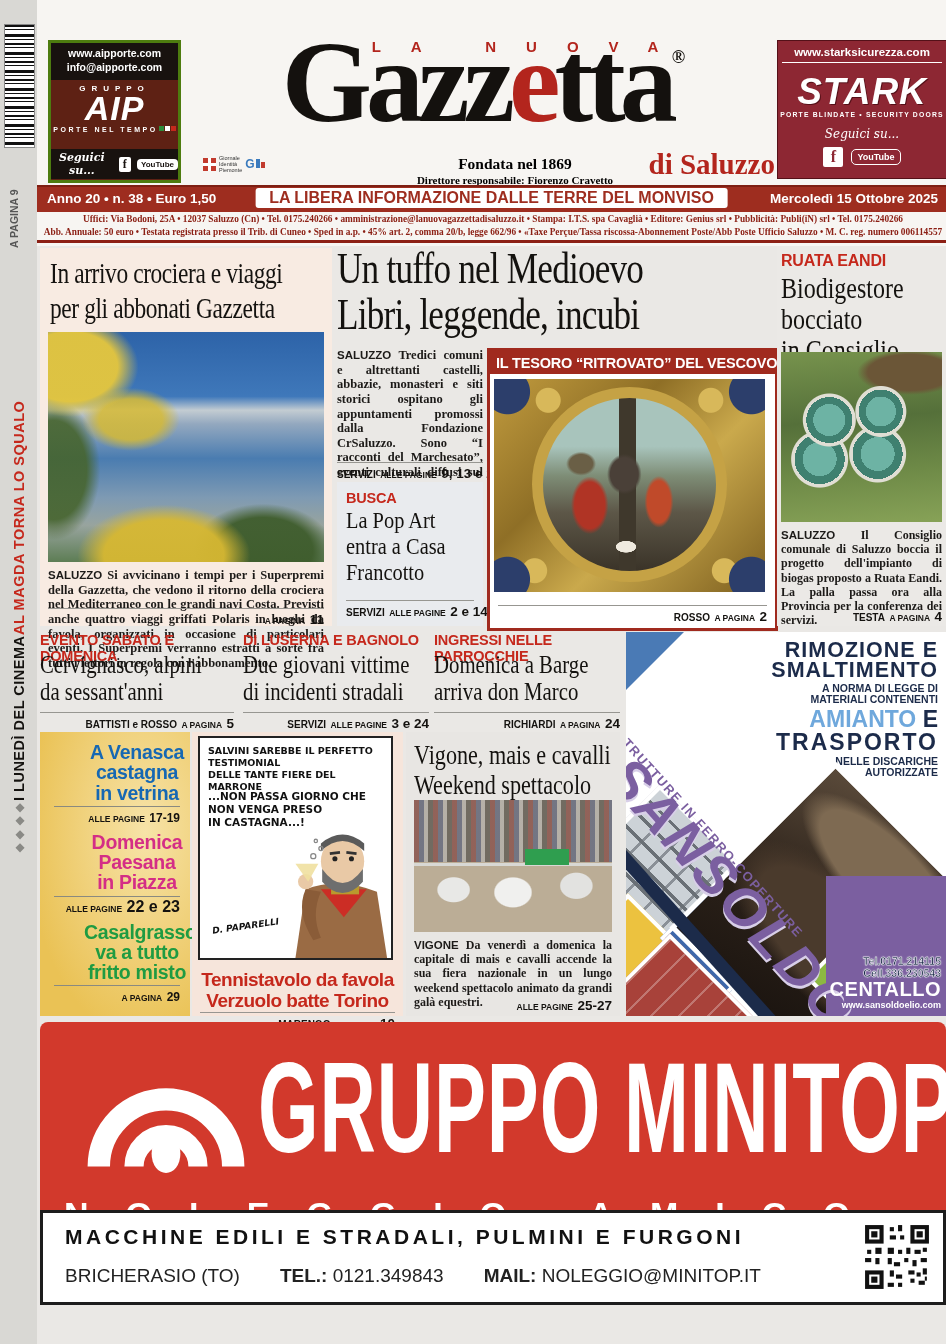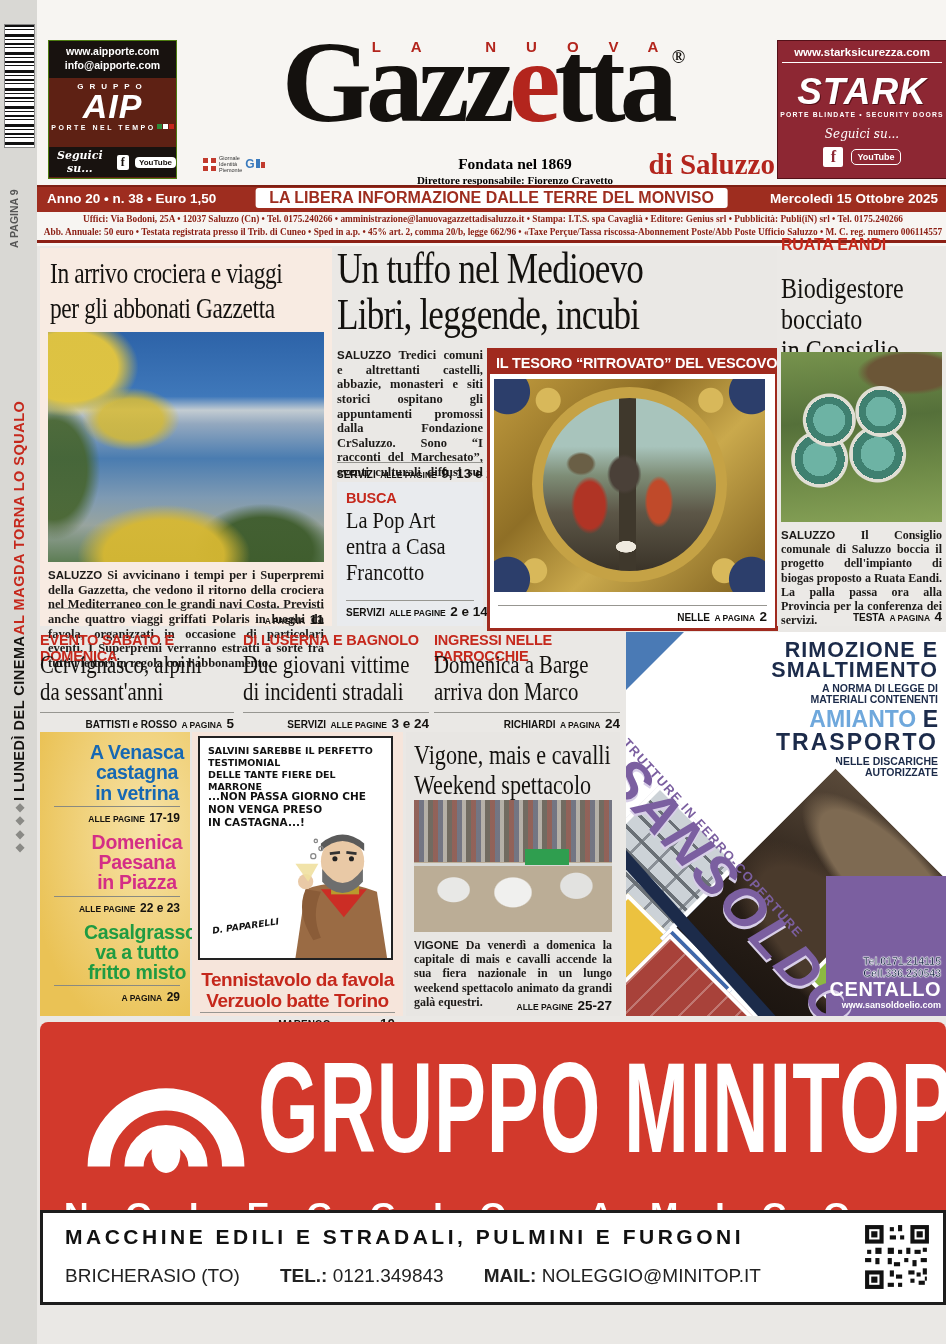--- a/index.html
+++ b/index.html
@@ -16,21 +16,21 @@
   #vpage{left:8px;top:178px;height:70px;width:22px;font-size:10.5px;color:#555;}
   .hl{position:absolute;font-family:"Liberation Serif",serif;white-space:pre-line;transform-origin:0 0;color:#14120f;line-height:1.0;}
   .body-txt{position:absolute;font-family:"Liberation Serif",serif;font-weight:700;font-size:12.5px;line-height:1.17;text-align:justify;color:#1c1a18;}
   .lead{font-family:"Liberation Sans",sans-serif;font-weight:700;font-size:11.5px;}
   .k{position:absolute;font-weight:700;color:#c5281c;font-size:14.5px;letter-spacing:-.2px;}
   .ref{position:absolute;border-top:1px solid #979691;padding-top:1px;text-align:right;color:#14120f;white-space:nowrap;}
   .rb{font-weight:700;font-size:10px;}
   .rl{font-weight:700;font-size:8.5px;}
   .rp{font-weight:700;font-size:13.5px;}
   
-  #aip{left:48px;top:40px;width:127px;height:137px;background:#5e2114;border:1px solid #4d7c0f;}
+  #aip{left:48px;top:40px;width:127px;height:137px;background:#5e2114;border:3px solid #4d7c0f;}
   .aip-band{background:#18120f;color:#fff;text-align:center;font-weight:700;}
   #aip-top{height:34px;font-size:10.5px;line-height:1.35;padding-top:3px;}
   #aip-mid{height:69px;text-align:center;color:#fff;position:relative;}
   #aip-group{font-size:8px;letter-spacing:6px;font-weight:700;padding-top:4px;}
   #aip-name{font-size:34px;font-weight:700;font-style:italic;line-height:.9;letter-spacing:1px;}
   #aip-tag{font-size:7px;letter-spacing:2.5px;font-weight:700;margin-top:2px;}
   .flag{display:inline-block;width:5px;height:5px;margin-left:1px;vertical-align:1px;}
   #aip-bot{height:30px;display:flex;align-items:center;justify-content:center;gap:6px;}
   .script{font-style:italic;font-family:"DejaVu Serif",serif;}
   .fb{display:inline-block;width:15px;height:15px;background:#fff;color:#18120f;font-weight:700;text-align:center;font-size:12px;line-height:15px;border-radius:2px;font-family:"Liberation Serif",serif;}
@@ -234,25 +234,25 @@
 entra a Casa
 Francotto</div>
     <div class="ref" style="left:9px;top:118px;width:128px;"><span class="rb">SERVIZI</span> <span class="rl">ALLE PAGINE</span> <span class="rp">2 e 14</span></div>
   </div>
 
   <div class="abs" id="tesoro">
     <div id="tesoro-bar">IL TESORO “RITROVATO” DEL VESCOVO</div>
     <div id="painting">
       <div id="scene"></div>
     </div>
-    <div class="ref" id="tesoro-credit"><span class="rb">NELLE</span> <span class="rl">A PAGINA</span> <span class="rp">2</span></div>
+    <div class="ref" id="tesoro-credit"><span class="rb">ROSSO</span> <span class="rl">A PAGINA</span> <span class="rp">2</span></div>
   </div>
 
   <div class="abs" id="ruata"></div>
-  <div class="k" style="left:781px;top:236px;font-size:16px;">RUATA EANDI</div>
+  <div class="k" style="left:781px;top:252px;font-size:16px;">RUATA EANDI</div>
   <div class="hl" style="left:781px;top:272px;font-size:30px;width:201px;transform:scaleX(.8);line-height:1.04;">Biodigestore
 bocciato
 in Consiglio</div>
   <div class="abs" id="ruata-photo"></div>
   <div class="body-txt" style="left:781px;top:528px;width:161px;font-size:12px;"><span class="lead">SALUZZO</span><span> Il Consiglio comunale di Saluzzo boccia il progetto dell'impianto di biogas proposto a Ruata Eandi. La palla passa ora alla Provincia per la conferenza dei servizi.</span></div>
   <div class="ref" style="left:781px;top:606px;width:161px;border-top:none;"><span class="rb">TESTA</span> <span class="rl">A PAGINA</span> <span class="rp">4</span></div>
 
   <div class="brief" style="left:40px;width:194px;">
     <div class="k" style="left:0;top:0;">EVENTO SABATO E DOMENICA</div>
     <div class="hl" style="left:0;top:19px;font-size:26px;width:243px;transform:scaleX(.8);line-height:1.05;">Cervignasco, alpini
@@ -273,21 +273,21 @@
   </div>
 
   <div class="abs" id="gold">
     <div class="gi" style="color:#1668b3;padding-top:10px;">A Venasca
 castagna
 in vetrina</div>
     <div class="gref"><span class="rl">ALLE PAGINE</span> <span class="rp" style="font-size:12px;">17-19</span></div>
     <div class="gi" style="color:#d42e86;">Domenica
 Paesana
 in Piazza</div>
-    <div class="gref"><span class="rl">ALLE PAGINE</span> <span class="rp" style="font-size:12px;">22 e 23</span></div>
+    <div class="gref"><span class="rl">ALLE PAGINE</span> <span class="rp" style="font-size:16px;">22 e 23</span></div>
     <div class="gi" style="color:#1f9b42;">Casalgrasso
 va a tutto
 fritto misto</div>
     <div class="gref"><span class="rl">A PAGINA</span> <span class="rp" style="font-size:12px;">29</span></div>
   </div>
 
   <div class="abs" id="cartoon-panel">
     <div id="cartoon-box">
       <div class="toon-txt" style="left:8px;top:7px;width:180px;">SALVINI SAREBBE IL PERFETTO TESTIMONIAL
 DELLE TANTE FIERE DEL MARRONE</div>

